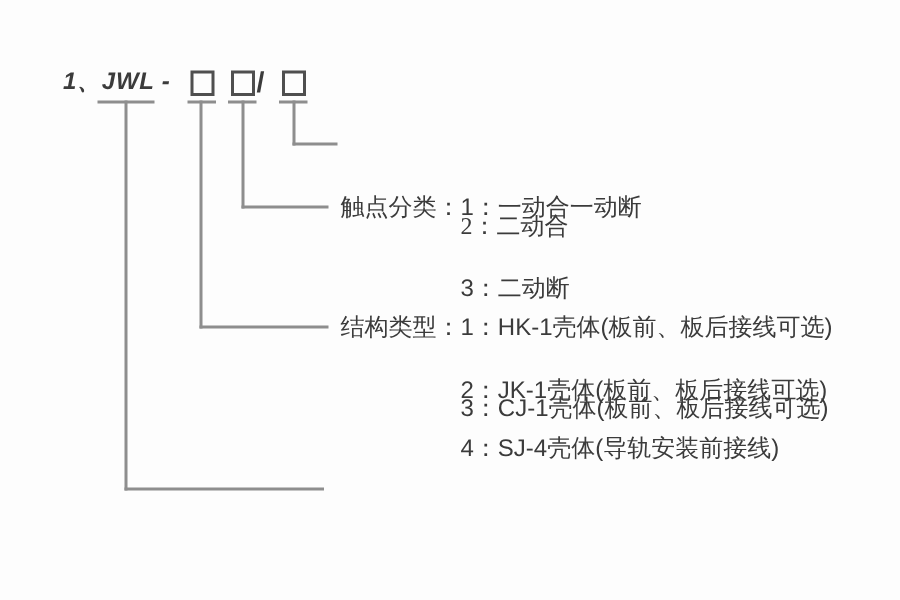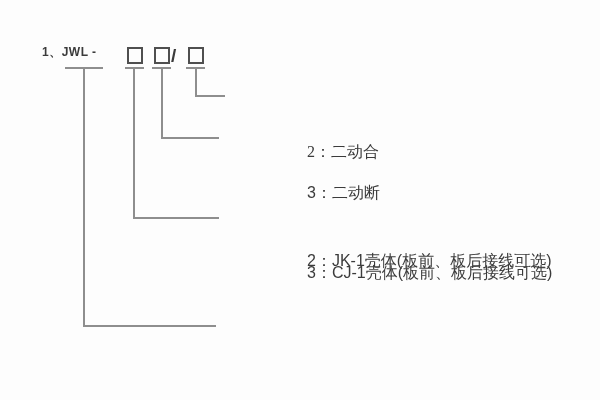--- a/index.html
+++ b/index.html
@@ -9,24 +9,25 @@
     height: 400px;
     background: #fdfdfd;
     overflow: hidden;
     font-family: "Liberation Sans", sans-serif;
     color: #3b3b3b;
   }
   .model-prefix {
     position: absolute;
     left: 42px;
     top: 44px;
-    font-size: 12px;
+    font-size: 16px;
     font-weight: 600;
     letter-spacing: 0.5px;
     white-space: nowrap;
+    font-style: italic;
   }
   .codebox {
     position: absolute;
     top: 47px;
     width: 12px;
     height: 13px;
     border: 2px solid #4f4f4f;
     background: transparent;
   }
   .box1 { left: 127px; }
@@ -91,20 +92,23 @@
   <div class="vline v-b1"></div>
   <div class="vline v-b2"></div>
   <div class="vline v-b3"></div>
 
   <div class="hline h-setting"></div>
   <div class="hline h-contact"></div>
   <div class="hline h-structure"></div>
   <div class="hline h-product"></div>
 
 
+  <div class="lbl lbl-contact-1">触点分类：1：一动合一动断</div>
   <div class="lbl lbl-contact-2">2：二动合</div>
   <div class="lbl lbl-contact-3">3：二动断</div>
 
+  <div class="lbl lbl-struct-1">结构类型：1：HK-1壳体(板前、板后接线可选)</div>
   <div class="lbl lbl-struct-2">2：JK-1壳体(板前、板后接线可选)</div>
   <div class="lbl lbl-struct-3">3：CJ-1壳体(板前、板后接线可选)</div>
+  <div class="lbl lbl-struct-4">4：SJ-4壳体(导轨安装前接线)</div>
 
 
 </div>
 
 </body></html>

